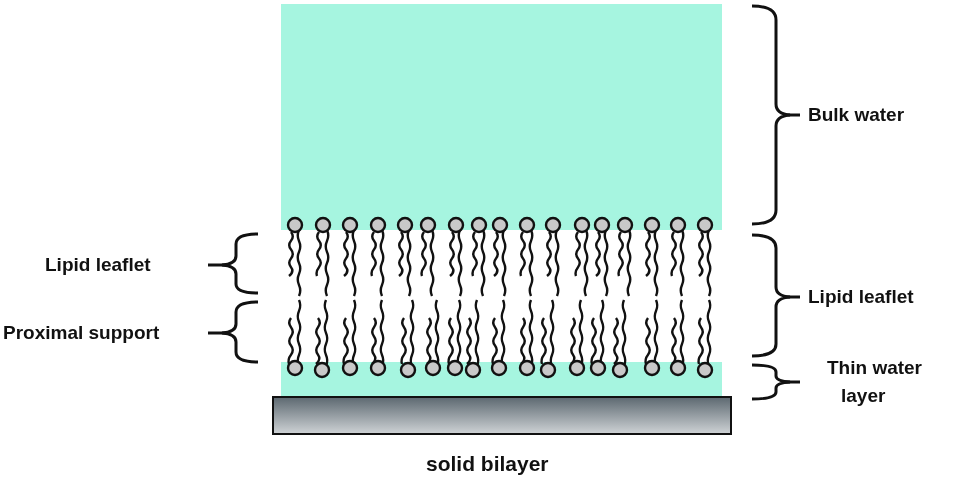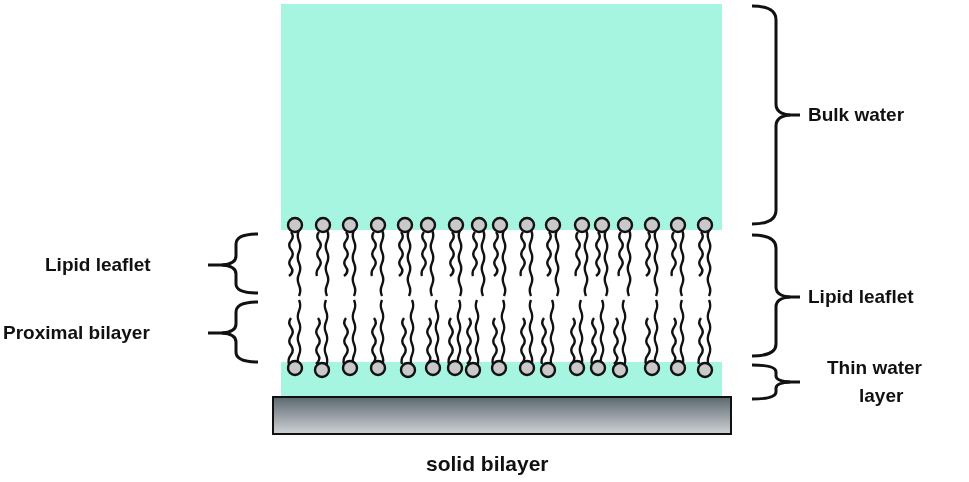--- a/index.html
+++ b/index.html
@@ -142,16 +142,16 @@
   <path d="M258 234 Q236 234 236 244 L236 256 Q236 264 222 265 Q236 266 236 274 L236 284 Q236 293 258 293" fill="none" stroke="#111" stroke-width="3"></path>
   <line x1="208" y1="265" x2="228" y2="265" stroke="#111" stroke-width="3"></line>
 
   <path d="M258 302 Q236 302 236 312 L236 324 Q236 332 222 333 Q236 334 236 342 L236 352 Q236 362 258 362" fill="none" stroke="#111" stroke-width="3"></path>
   <line x1="208" y1="333" x2="228" y2="333" stroke="#111" stroke-width="3"></line>
 </svg>
 
 <div class="lbl" style="left:808px;top:104px;">Bulk water</div>
 <div class="lbl" style="left:808px;top:286px;">Lipid leaflet</div>
 <div class="lbl center" style="left:827px;top:357px;">Thin water</div>
-<div class="lbl center" style="left:859px;top:385px;">layer</div>
+<div class="lbl center" style="left:841px;top:385px;">layer</div>
 <div class="lbl" style="left:45px;top:254px;">Lipid leaflet</div>
-<div class="lbl" style="left:3px;top:322px;">Proximal bilayer</div>
+<div class="lbl" style="left:3px;top:322px;">Proximal support</div>
 <div class="lbl" style="left:426px;top:453px;font-size:21px;">solid bilayer</div>
 
 </body></html>

